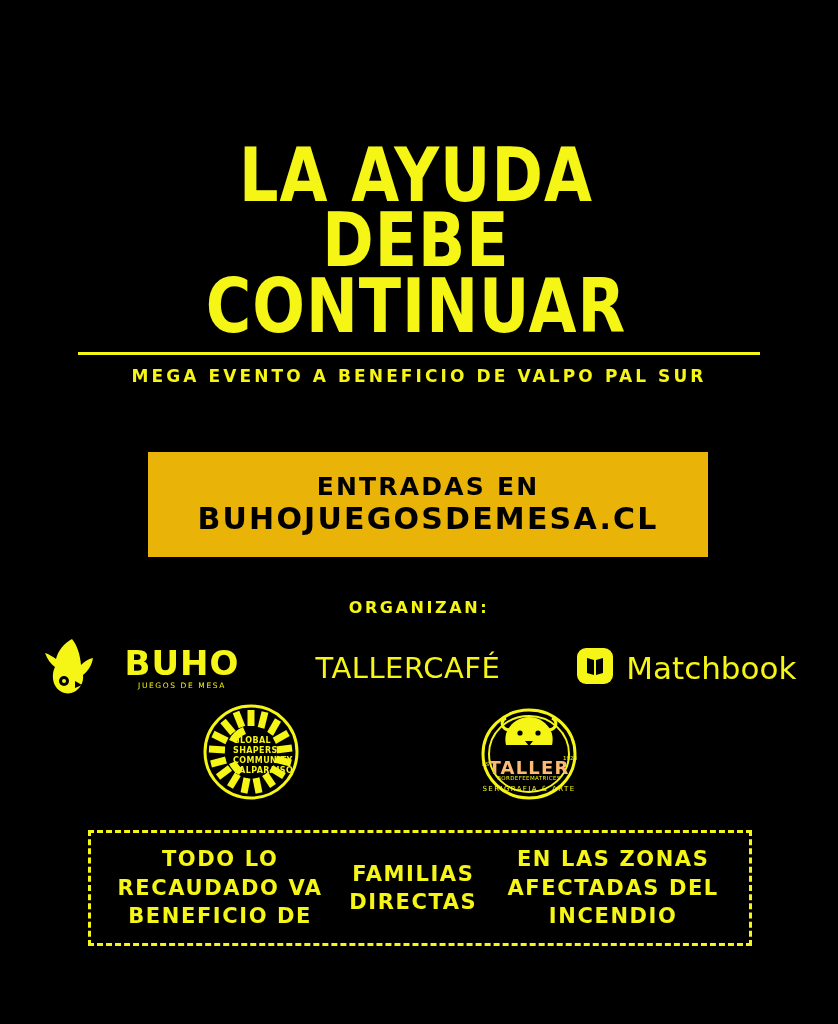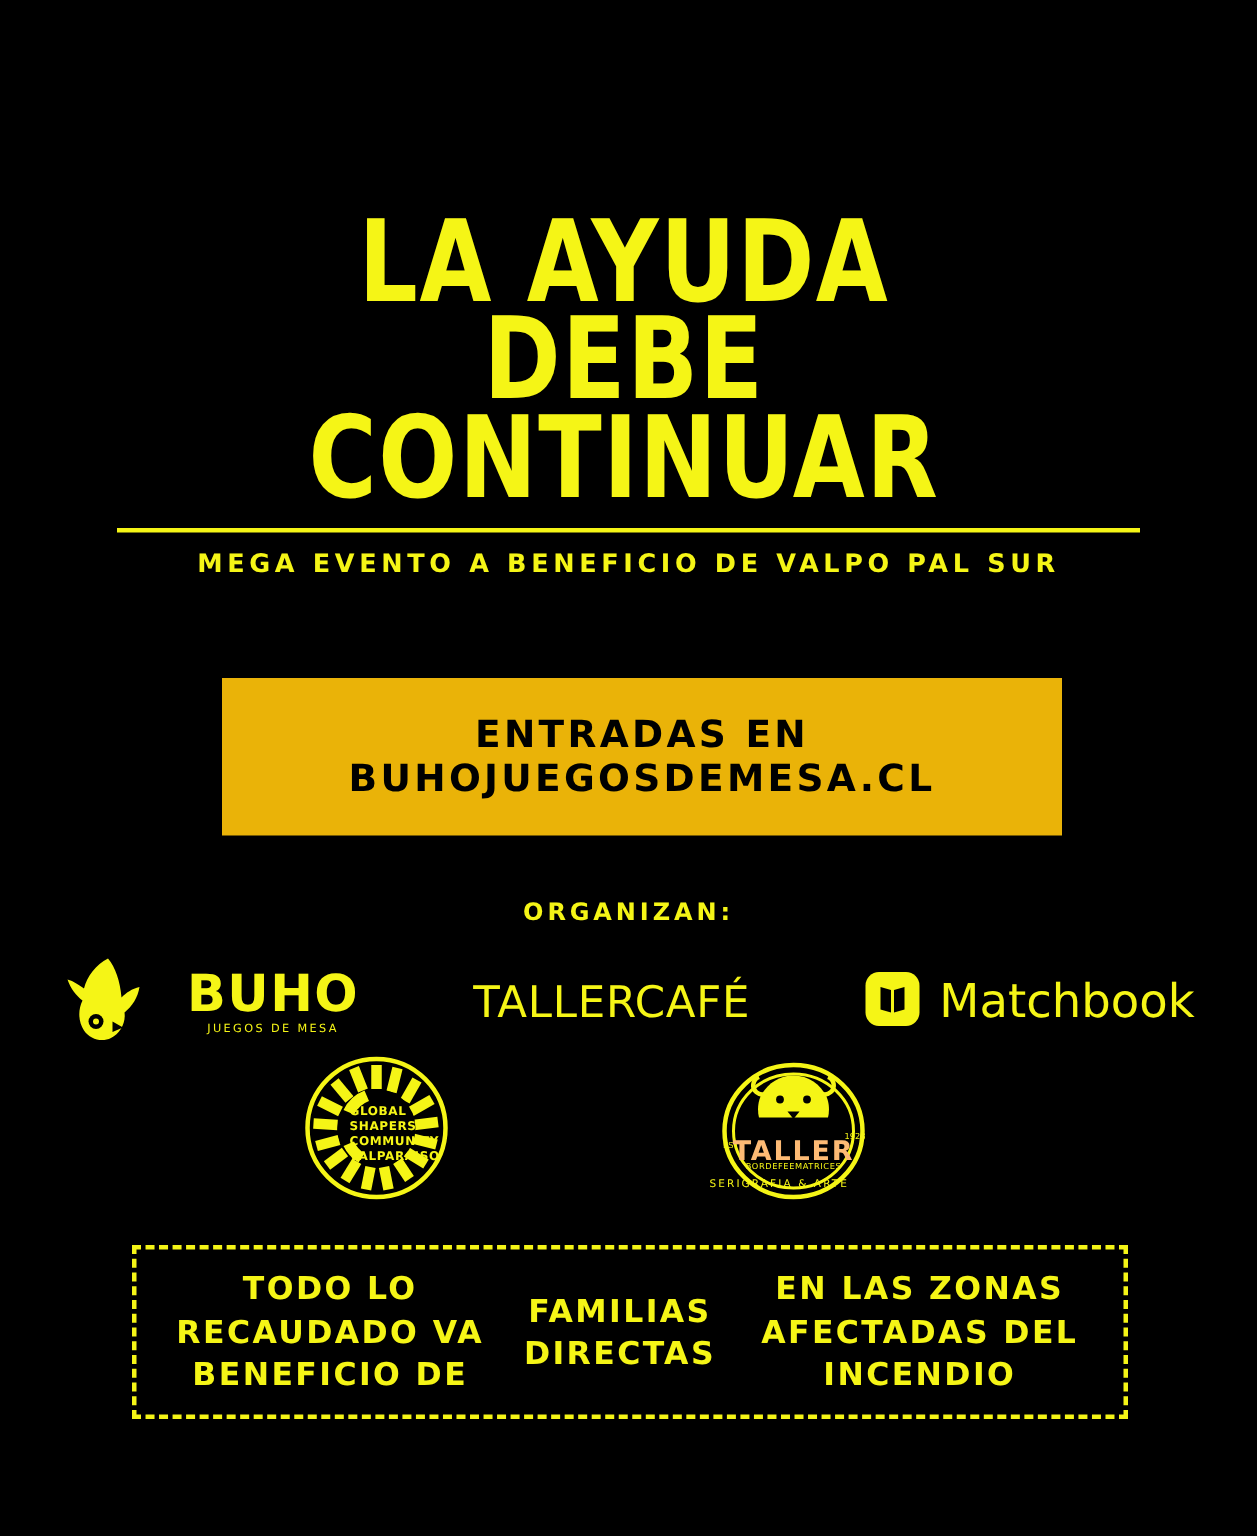--- a/index.html
+++ b/index.html
@@ -83,21 +83,21 @@
     text-align: center;
   }
   .ticket div {
     font-family: "DejaVu Sans", sans-serif;
     font-weight: 700;
     letter-spacing: 2.2px;
     line-height: 1.13;
     text-transform: uppercase;
   }
   .t1 { font-size: 25px; }
-  .t2 { font-size: 25px; }
+  .t2 { font-size: 30px; }
   .t3 { font-size: 25px; }
 
   
   .organizan {
     position: absolute;
     top: 598px;
     left: 0;
     width: 838px;
     text-align: center;
     font-size: 16px;
@@ -229,20 +229,21 @@
     font-family: "DejaVu Sans", sans-serif;
     font-size: 5.5px;
     letter-spacing: 0.4px;
     color: #f5f516;
   }
   .taller-arc {
     position: absolute;
     top: 84px;
     left: 0;
     width: 112px;
+    text-align: center;
     font-family: "DejaVu Sans", sans-serif;
     font-size: 7px;
     letter-spacing: 1.4px;
     color: #f5f516;
   }
   .taller-est {
     position: absolute;
     top: 60px;
     left: 9px;
     font-family: "DejaVu Sans", sans-serif;

